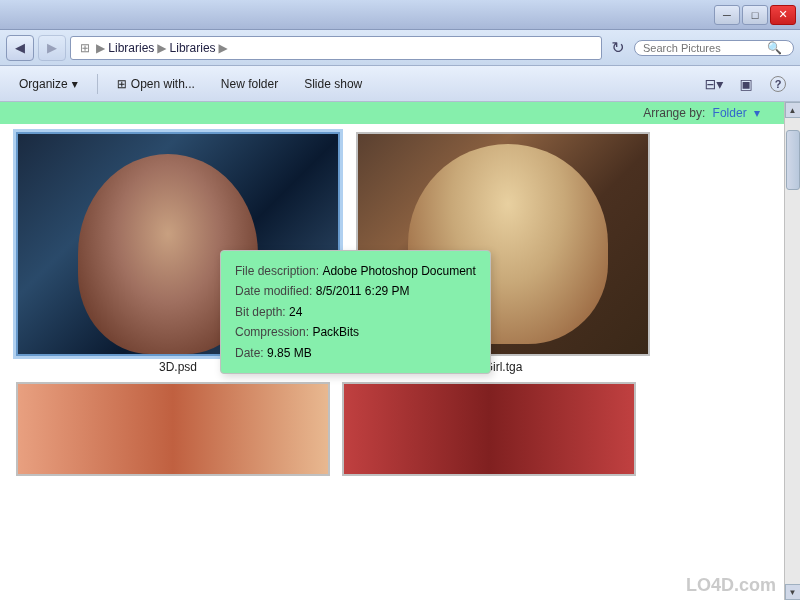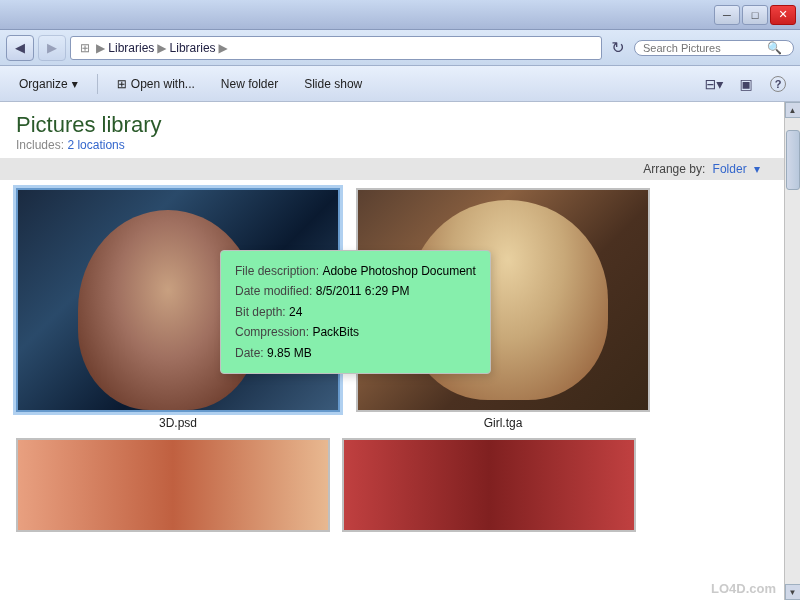--- a/index.html
+++ b/index.html
@@ -170,21 +170,21 @@
       color: #3366cc;
       text-decoration: none;
     }
     .arrange-bar {
       display: flex;
       justify-content: flex-end;
       align-items: center;
       padding: 4px 16px;
       font-size: 12px;
       color: #444;
-      background: #e5e5e5;
+      background: #86efac;
       text-align: right;
     }
     .arrange-bar span { margin-right: 4px; }
     .arrange-link { color: #3366cc; cursor: pointer; }
 
     
     #thumbnails-area {
       padding: 8px 16px;
       display: flex;
       flex-wrap: wrap;
@@ -307,21 +307,21 @@
       width: 14px;
       height: 60px;
       background: linear-gradient(to right, #d0d8e8, #b8c8dc);
       border: 1px solid #9aabbc;
       border-radius: 3px;
     }
     .lo4d-watermark {
       position: absolute;
       bottom: 4px;
       right: 8px;
-      font-size: 13px;
+      font-size: 18px;
       font-weight: bold;
       color: rgba(180,180,180,0.7);
     }
   </style>
 </head>
 <body>
 
 <div id="title-bar">
   <div class="title-btn">─</div>
   <div class="title-btn">□</div>
@@ -372,27 +372,20 @@
     </button>
     <button class="view-btn">
       <span style="font-weight:bold; border:1px solid #888; border-radius:50%; width:16px;height:16px;display:inline-flex;align-items:center;justify-content:center;font-size:11px;">?</span>
     </button>
   </div>
 </div>
 
 <div id="main">
   <div id="content">
 
-    <div id="content-header">
-      <h1>Pictures library</h1>
-      <div class="includes">
-        <span>Includes:</span>
-        <a href="#">2 locations</a>
-      </div>
-    </div>
     <div class="arrange-bar">
       <span>Arrange by:</span>&nbsp;
       <span class="arrange-link">
         <span>Folder</span>&nbsp;<span>▾</span>
       </span>
     </div>
 
     <div id="thumbnails-area">
 
       <div class="thumb-item selected">

